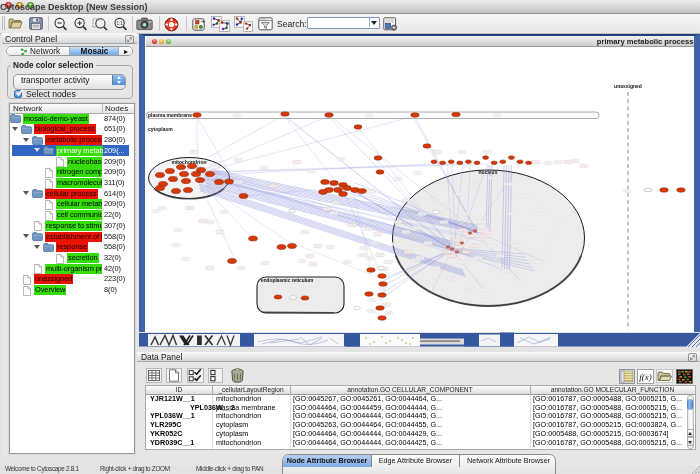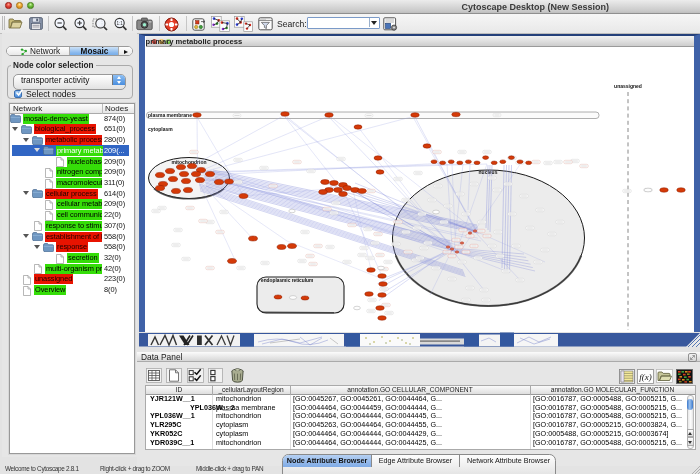--- a/index.html
+++ b/index.html
@@ -2,21 +2,21 @@
 <html><head><meta charset="utf-8"><style>
 *{margin:0;padding:0;box-sizing:border-box;}
 body{width:700px;height:474px;font-family:"Liberation Sans",sans-serif;background:#e3e3e3;position:relative;overflow:hidden;}
 .abs{position:absolute;}
 </style></head><body>
 
 <div class="abs" style="left:0;top:0;width:700px;height:13.5px;background:linear-gradient(#ececec,#c9c9c9 85%,#bdbdbd);border-bottom:1px solid #8f8f8f;">
   <div class="abs" style="left:5.4px;top:2.4px;width:6.4px;height:6.4px;border-radius:50%;background:radial-gradient(circle at 50% 30%,#ff9a8a 0%,#e34639 45%,#b8271c 100%);border:0.5px solid #9a2018;"></div>
   <div class="abs" style="left:16.4px;top:2.4px;width:6.4px;height:6.4px;border-radius:50%;background:radial-gradient(circle at 50% 30%,#ffe9a0 0%,#f0a833 45%,#c87f17 100%);border:0.5px solid #a8741a;"></div>
   <div class="abs" style="left:27.4px;top:2.4px;width:6.4px;height:6.4px;border-radius:50%;background:radial-gradient(circle at 50% 30%,#c8f0a0 0%,#6fbe3a 45%,#3f8a1d 100%);border:0.5px solid #49821f;"></div>
-  <div class="abs" style="left:0;top:1.5px;width:609px;text-align:right;font-size:9px;font-weight:bold;color:#3a3a3a;">Cytoscape Desktop (New Session)</div>
+  <div class="abs" style="left:0;top:1.5px;width:700px;text-align:left;font-size:9px;font-weight:bold;color:#3a3a3a;">Cytoscape Desktop (New Session)</div>
 </div>
 
 <div class="abs" style="left:0;top:14px;width:700px;height:19.5px;background:linear-gradient(#f6f6f6,#e8e8e8);border-bottom:1px solid #bdbdbd;">
   <div class="abs" style="left:2px;top:2px;height:14px;border-left:1px solid #bbb;border-right:1px solid #bbb;width:3px;"></div>
 
   <svg class="abs" style="left:8px;top:3px" width="15" height="13" viewBox="0 0 15 13">
       <path d="M1 11 V3 q0-1 1-1 h3 l1.2 1.5 H12 q1 0 1 1 V5 H4 L2.6 11 z" fill="#c9bc7a" stroke="#6f6636" stroke-width="0.8"></path>
       <path d="M2.6 11 L4.4 5.2 H14 L12 11 z" fill="#ddd3a0" stroke="#6f6636" stroke-width="0.8"></path>
     </svg>
 
@@ -123,20 +123,27 @@
   <svg class="abs" style="left:383px;top:2.5px" width="15" height="14" viewBox="0 0 15 14">
       <rect x="0.8" y="0.8" width="11.8" height="12" rx="1" fill="#fdfdfd" stroke="#555" stroke-width="1"></rect>
       <path d="M2.4 3 h8.6 M2.4 5 h8.6" stroke="#999" stroke-width="0.7"></path>
       <rect x="2.6" y="6.4" width="5" height="5" fill="#4a74b8" stroke="#2a4a80" stroke-width="0.7"></rect>
       <circle cx="11" cy="10.6" r="2.6" fill="#888" stroke="#333" stroke-width="0.7"></circle>
       <circle cx="11" cy="10.6" r="1" fill="#ddd"></circle>
     </svg>
 </div>
 
 <div class="abs" style="left:2px;top:33px;width:135px;height:424px;background:#e6e6e6;">
+  <div class="abs" style="left:0;top:0;width:135px;height:11px;background:linear-gradient(#fbfbfb,#d6d6d6);border-bottom:1px solid #aaa;">
+    <div class="abs" style="left:3px;top:0.8px;font-size:8.6px;color:#1a1a1a;">Control Panel</div>
+    <svg class="abs" style="right:3px;top:1.5px" width="9" height="9" viewBox="0 0 9 9">
+        <rect x="0.5" y="0.5" width="8" height="8" rx="1.5" fill="none" stroke="#888" stroke-width="0.9"></rect>
+        <path d="M2.5 6.5 L6.5 2.5 M4.4 2.5 h2.1 v2.1 M2.5 4.4 v2.1 h2.1" stroke="#888" stroke-width="0.8" fill="none"></path>
+      </svg>
+  </div>
 
   <div class="abs" style="left:4px;top:13.2px;width:127px;height:9.4px;border:1px solid #9a9a9a;border-radius:5.5px;background:#fff;overflow:hidden;">
     <div class="abs" style="left:0;top:0;width:63px;height:9.4px;background:linear-gradient(#fefefe,#e3e3e3);border-right:1px solid #aaa;">
       <svg class="abs" style="left:13px;top:1px" width="8" height="8" viewBox="0 0 8 8">
           <circle cx="2" cy="1.6" r="1.2" fill="#2aa52a"></circle>
           <circle cx="5.8" cy="3" r="1.2" fill="#2aa52a"></circle>
           <circle cx="2.6" cy="6.2" r="1.2" fill="#2aa52a"></circle>
           <path d="M2 1.6 L5.8 3 L2.6 6.2" stroke="#2aa52a" stroke-width="0.7" fill="none"></path>
         </svg>
       <div class="abs" style="left:23px;top:0;font-size:8.2px;line-height:9.4px;color:#222;">Network</div>
@@ -281,21 +288,21 @@
       <path d="M5 0.5 v2.5 h2.5" fill="none" stroke="#999" stroke-width="0.7"></path>
     </svg></div>
 <div style="position:absolute;left:34px;top:285.1px;height:10px;max-width:68px;overflow:hidden;white-space:nowrap;background:#35dd08;color:#000;font-size:7.4px;letter-spacing:-0.05px;line-height:10.4px;padding:0 1px;">Overview</div>
 <div style="position:absolute;left:104px;top:285.1px;font-size:7.4px;letter-spacing:-0.05px;line-height:10.4px;color:#111;">8(0)</div>
 
 <div class="abs" style="left:139px;top:33.5px;width:561px;height:299.5px;background:#fff;border-left:6.5px solid #3f62a8;border-right:6px solid #3f62a8;border-top:2px solid #24407a;"></div>
 <div class="abs" style="left:145.5px;top:35.5px;width:548.5px;height:11.5px;background:linear-gradient(#f2f2f2,#cdcdcd);border-bottom:1px solid #9a9a9a;">
   <div class="abs" style="left:6px;top:3px;width:5px;height:5px;border-radius:50%;background:radial-gradient(circle at 50% 30%,#ff9a8a,#d8362a 60%,#a8271c);"></div>
   <div class="abs" style="left:13px;top:3px;width:5px;height:5px;border-radius:50%;background:radial-gradient(circle at 50% 30%,#ffe9a0,#eda832 60%,#bd7d15);"></div>
   <div class="abs" style="left:20px;top:3px;width:5px;height:5px;border-radius:50%;background:radial-gradient(circle at 50% 30%,#c8f0a0,#66b838 60%,#3f8a1d);"></div>
-  <div class="abs" style="left:0;top:1.6px;width:548px;text-align:left;font-size:7.6px;font-weight:bold;color:#222;">primary metabolic process</div>
+  <div class="abs" style="left:0;top:1.6px;width:548px;text-align:right;font-size:7.6px;font-weight:bold;color:#222;">primary metabolic process</div>
 </div>
 <svg width="548" height="286" viewBox="146 47 548 286" style="position:absolute;left:146px;top:47px;" shape-rendering="auto">
     <rect x="146" y="47" width="548" height="286" fill="#ffffff"></rect>
     <ellipse cx="488.5" cy="238" rx="96" ry="68" fill="#ececec" stroke="#1a1a1a" stroke-width="1"></ellipse>
     <path d="M 395.8 255.6 A 96 68 0 0 0 581.2 255.6" fill="none" stroke="#3a3a3a" stroke-width="2" opacity="0.8"></path>
     <text x="488" y="174" font-size="5" font-weight="bold" fill="#111" text-anchor="middle" font-family="Liberation Sans">nucleus</text>
     <rect x="146.5" y="112" width="452.5" height="6.5" rx="3" fill="#fbfbfb" stroke="#9a9a9a" stroke-width="0.8"></rect>
     <text x="148" y="117" font-size="5" font-weight="bold" fill="#111" font-family="Liberation Sans">plasma membrane</text>
     <text x="148" y="131" font-size="5" font-weight="bold" fill="#111" font-family="Liberation Sans">cytoplasm</text>
     <ellipse cx="189" cy="178" rx="40.5" ry="20.5" fill="#f4f4f4" stroke="#1a1a1a" stroke-width="1"></ellipse>

